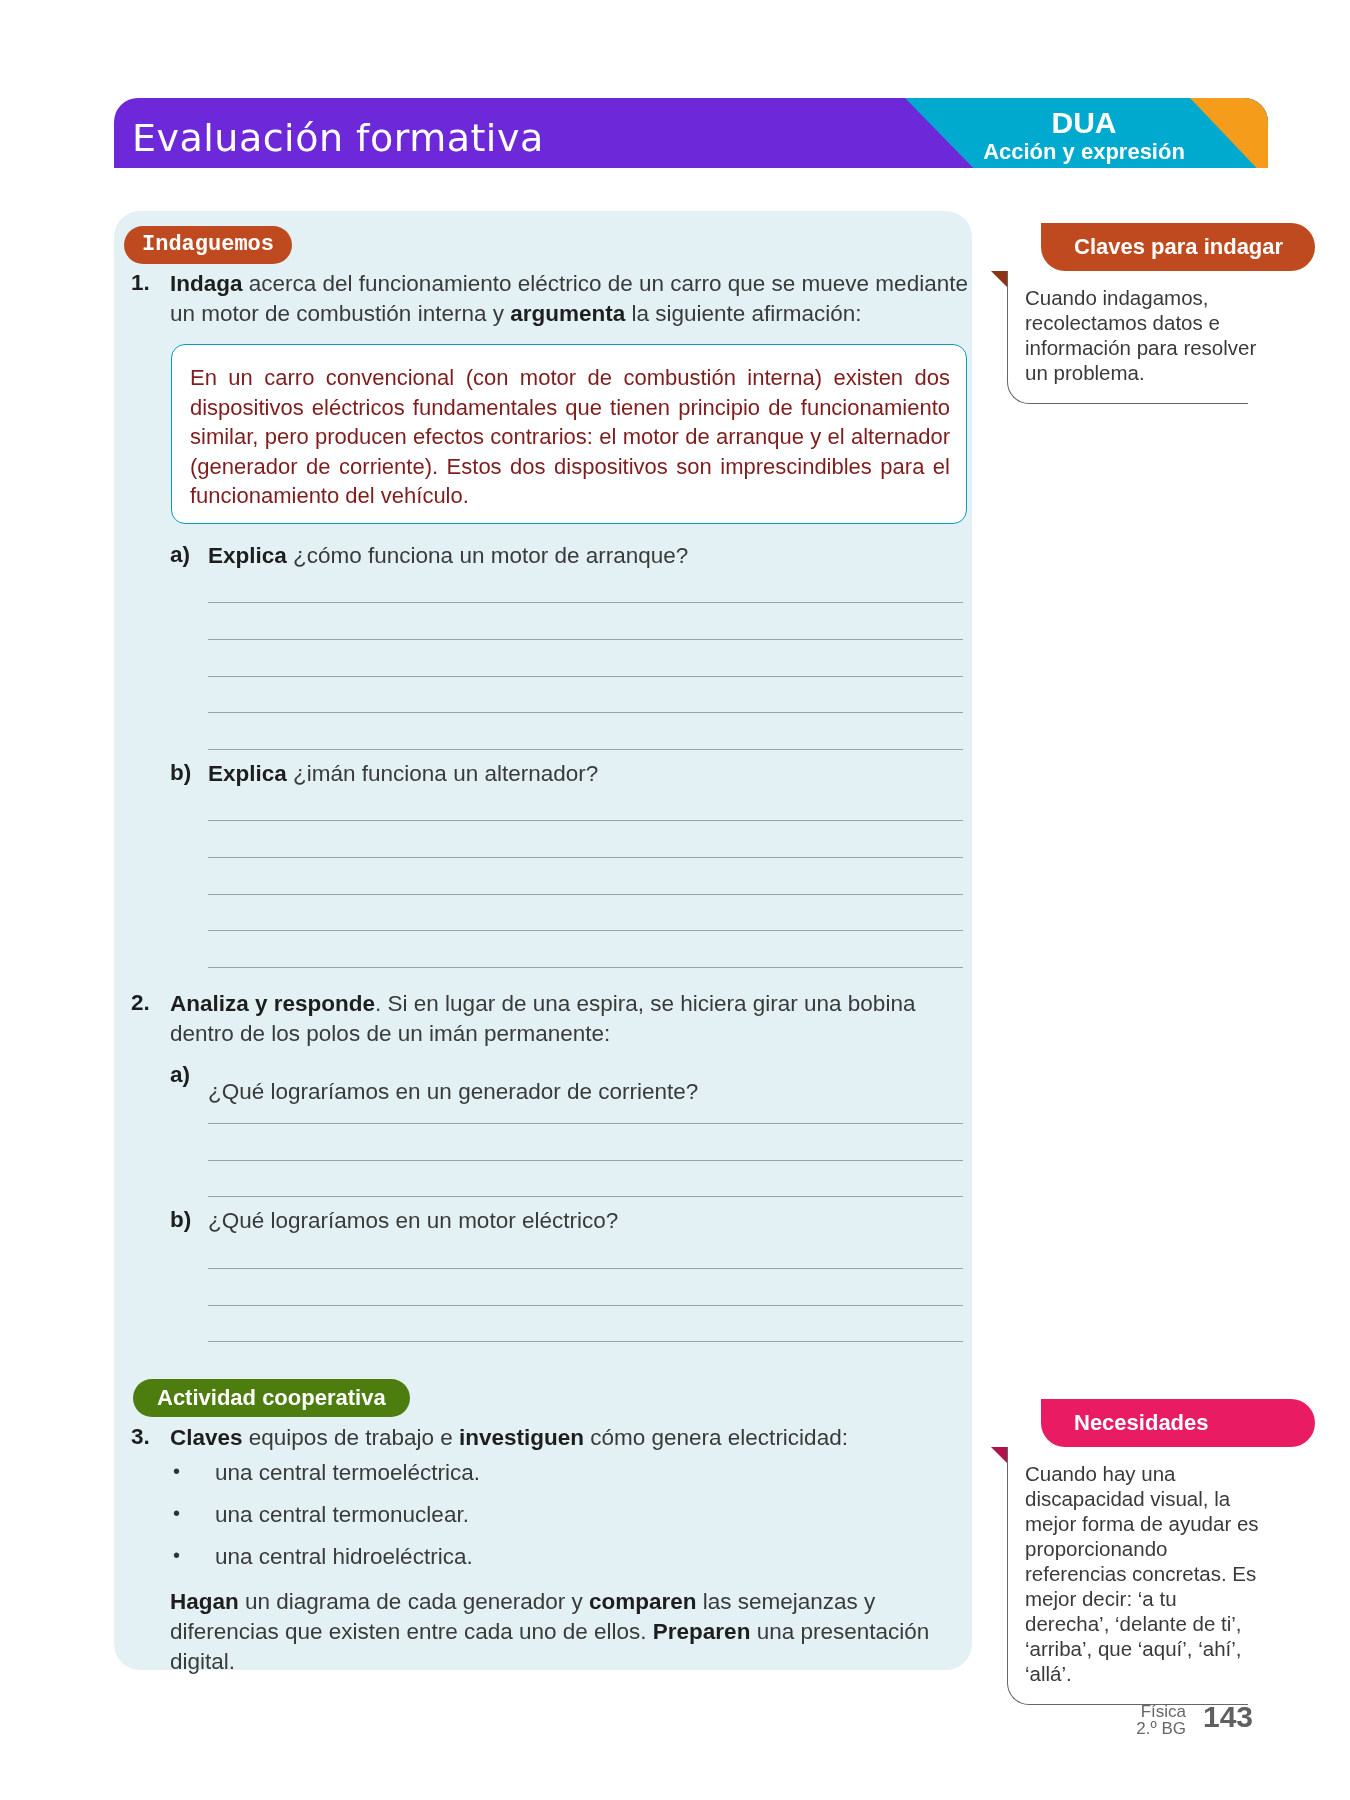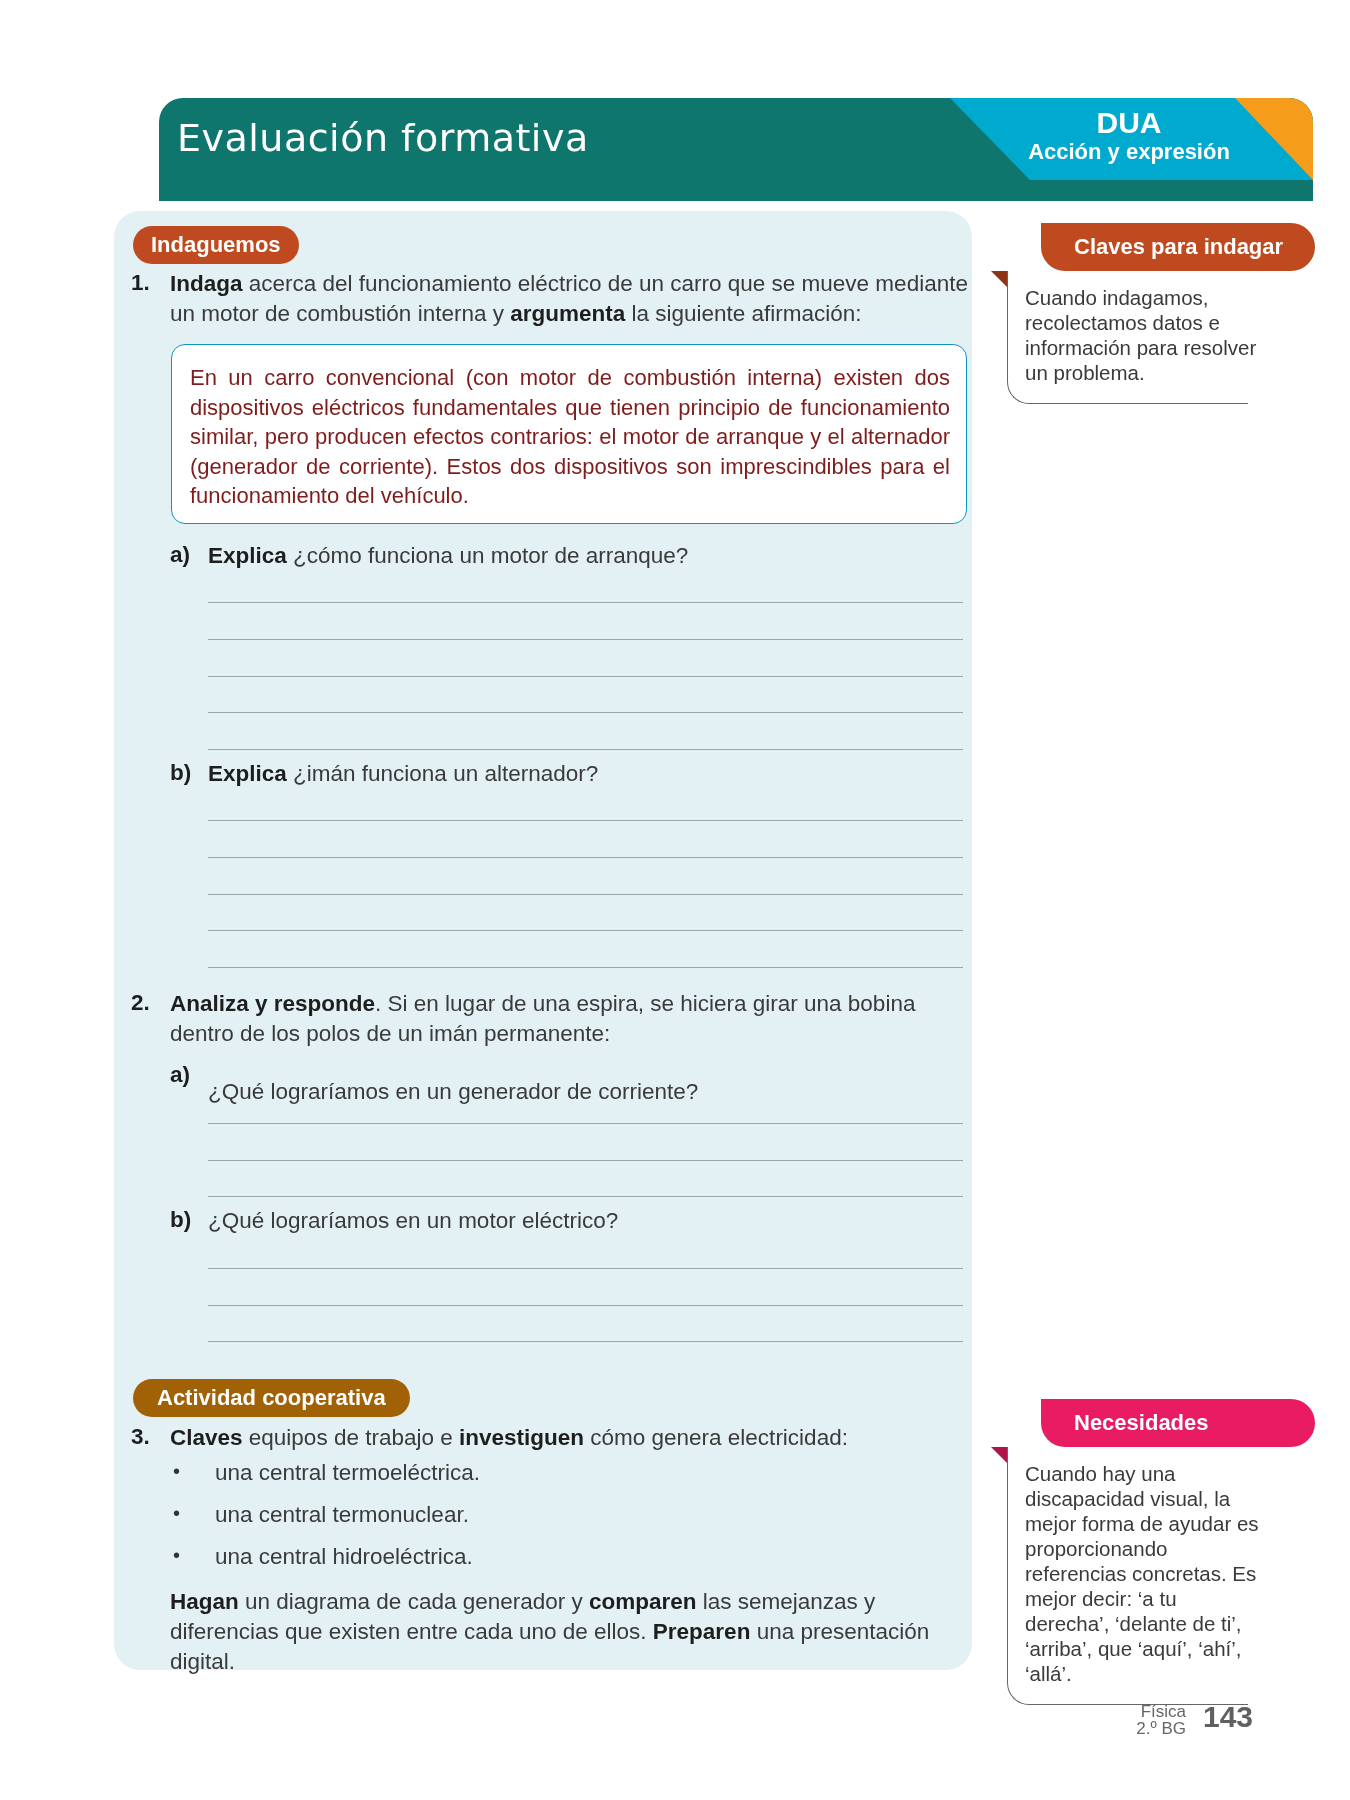--- a/index.html
+++ b/index.html
@@ -1,30 +1,30 @@
 <!DOCTYPE html>
 <html><head>
 <meta charset="utf-8">
 <style>
   html,body{margin:0;padding:0;}
   body{width:1350px;height:1800px;background:#ffffff;position:relative;overflow:hidden;
        font-family:"Liberation Sans","DejaVu Sans",sans-serif;color:#2b2b2b;}
   .abs{position:absolute;}
   
-  .header{left:114px;top:98px;width:1154px;height:103px;border-radius:24px 24px 0 0;overflow:hidden;background:#0f766e;margin-left:45px;}
+  .header{left:114px;top:98px;width:1154px;height:70px;border-radius:24px 24px 0 0;overflow:hidden;background:#6d28d9;}
   .header svg{position:absolute;left:0;top:0;}
   .header-title{position:absolute;left:18px;top:18px;font-size:38px;color:#fff;letter-spacing:0.5px;font-family:"DejaVu Sans",sans-serif;}
   .dua{position:absolute;left:840px;top:10px;width:260px;text-align:center;color:#fff;}
   .dua .t1{font-size:30px;font-weight:bold;line-height:30px;}
   .dua .t2{font-size:22px;font-weight:bold;line-height:28px;}
   
   .panel{left:114px;top:211px;width:858px;height:1459px;background:#e3f1f5;border-radius:26px;}
   .pill{position:absolute;height:38px;border-radius:19px;color:#fff;font-weight:bold;font-size:22px;line-height:38px;padding:0 18px;}
   .pill-orange{background:#bf4a1f;}
-  .pill-pink{background:#a16207;}
+  .pill-pink{background:#4d7c0f;}
   .q{position:absolute;font-size:22.5px;line-height:30px;color:#3a3a3a;}
   .q b{color:#1e1e1e;}
   .num{position:absolute;font-weight:bold;font-size:22.5px;color:#1e1e1e;}
   .box{position:absolute;left:171px;top:344px;width:794px;height:178px;border:1.5px solid #0b98bf;border-radius:14px;background:#fff;}
   .box p{margin:0;position:absolute;left:18px;top:18px;width:760px;font-size:22px;line-height:29.5px;text-align:justify;color:#7f1d1d;}
   .line{position:absolute;left:208px;width:755px;height:0;border-top:1.5px solid #9aa5a8;}
   .bullet{position:absolute;font-size:20px;color:#333;}
   
   .side-pill{position:absolute;left:1041px;width:274px;height:48px;border-radius:0 24px 24px 24px;color:#fff;font-weight:bold;font-size:22px;line-height:48px;text-indent:33px;}
   .side-body{position:absolute;left:1007px;width:240px;border-left:1.5px solid #666;border-bottom:1.5px solid #666;border-bottom-left-radius:22px;}
@@ -44,21 +44,21 @@
   </svg>
   <div class="header-title">Evaluación formativa</div>
   <div class="dua">
     <div class="t1">DUA</div>
     <div class="t2">Acción y expresión</div>
   </div>
 </div>
 
 <div class="abs panel"></div>
 
-<div class="pill pill-orange" style="left:133px;top:226px;">Indaguemos</div>
+<div class="pill pill-orange" style="left:124px;top:226px;font-family:Liberation Mono, monospace;">Indaguemos</div>
 
 <div class="num" style="left:131px;top:270px;">1.</div>
 <div class="q" style="left:170px;top:269px;width:800px;">
   <b>Indaga</b><span> acerca del funcionamiento eléctrico de un carro que se mueve mediante un motor de combustión interna y </span><b>argumenta</b><span> la siguiente afirmación:</span>
 </div>
 
 <div class="box">
   <p>En un carro convencional (con motor de combustión interna) existen dos dispositivos eléctricos fundamentales que tienen principio de funcionamiento similar, pero producen efectos contrarios: el motor de arranque y el alternador (generador de corriente). Estos dos dispositivos son imprescindibles para el funcionamiento del vehículo.</p>
 </div>
 

